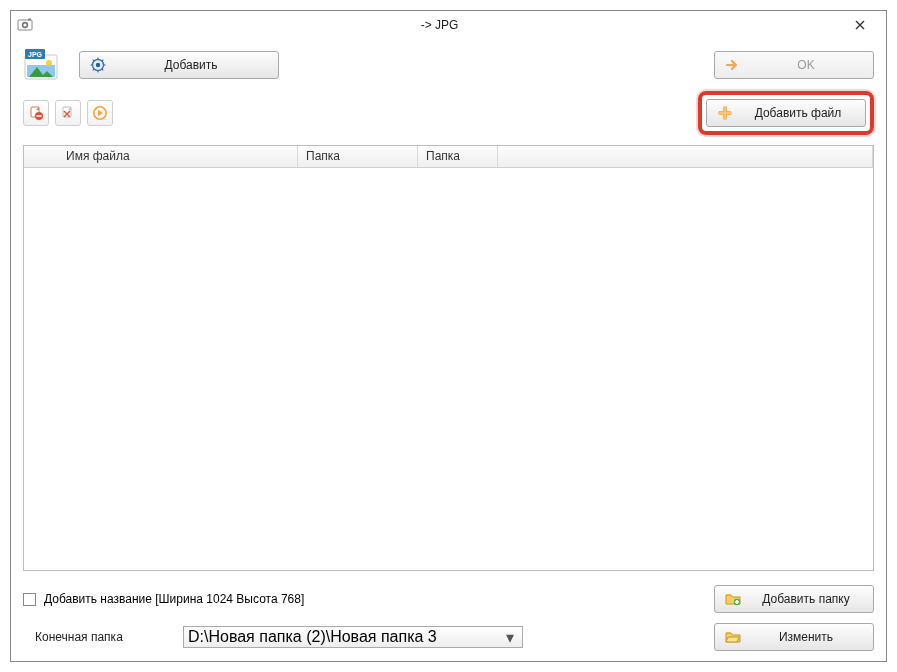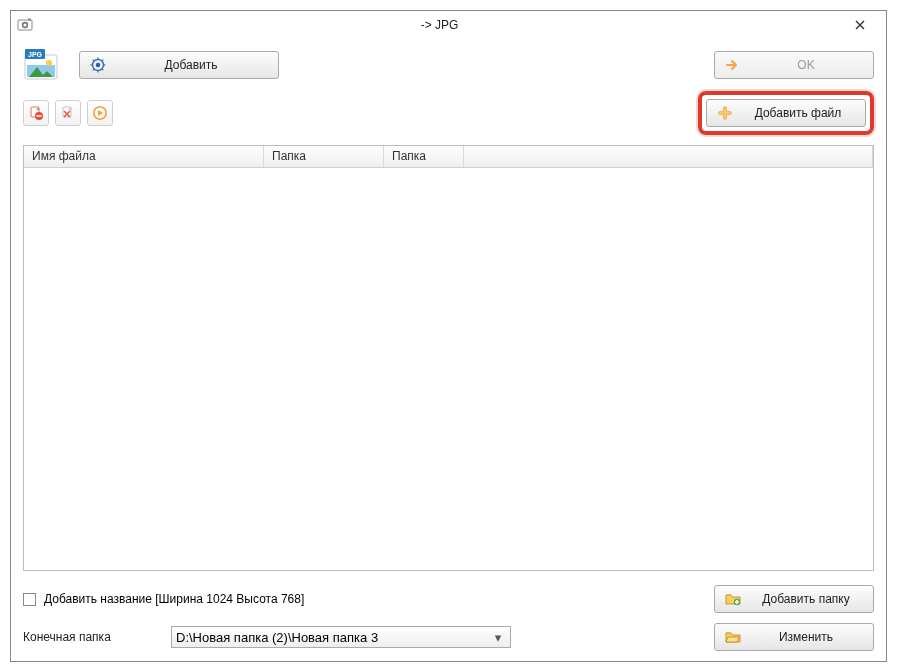--- a/index.html
+++ b/index.html
@@ -129,21 +129,21 @@
     height: 22px;
     background: linear-gradient(to bottom, #fdfdfd, #efefef);
     border-bottom: 1px solid #d0d0d0;
     font-size: 12px;
   }
   .table-header .col {
     padding: 3px 8px;
     border-right: 1px solid #d8d8d8;
     color: #333;
   }
-  .col-name { width: 240px; }
+  .col-name { width: 240px; margin-left: 34px; }
   .col-folder { width: 120px; }
   .col-size { width: 80px; }
   .col-rest { flex: 1; border-right: none; }
   .table-body { flex: 1; background: #fff; }
 
   .bottom {
     padding: 6px 12px 10px 12px;
     display: flex;
     flex-direction: column;
     gap: 10px;
@@ -152,29 +152,29 @@
     display: flex;
     align-items: center;
     gap: 8px;
   }
   .bottom-row .spacer { flex: 1; }
   .checkbox {
     width: 13px; height: 13px;
     border: 1px solid #888;
     background: #fff;
   }
-  .dest-label { width: 140px; color: #222; }
+  .dest-label { width: 140px; color: #222; margin-left: 12px; }
   .combo {
     width: 340px;
     height: 22px;
     border: 1px solid #aaa;
     background: linear-gradient(to bottom, #fff, #eee);
     display: flex; align-items: center;
     padding: 0 4px;
-    font-size: 13px;
+    font-size: 16px;
     cursor: pointer;
   }
   .combo .text { flex: 1; overflow: hidden; text-overflow: ellipsis; white-space: nowrap; }
   .combo .arrow {
     width: 16px; text-align: center; color: #555;
   }
 </style>
 </head>
 <body>
 

